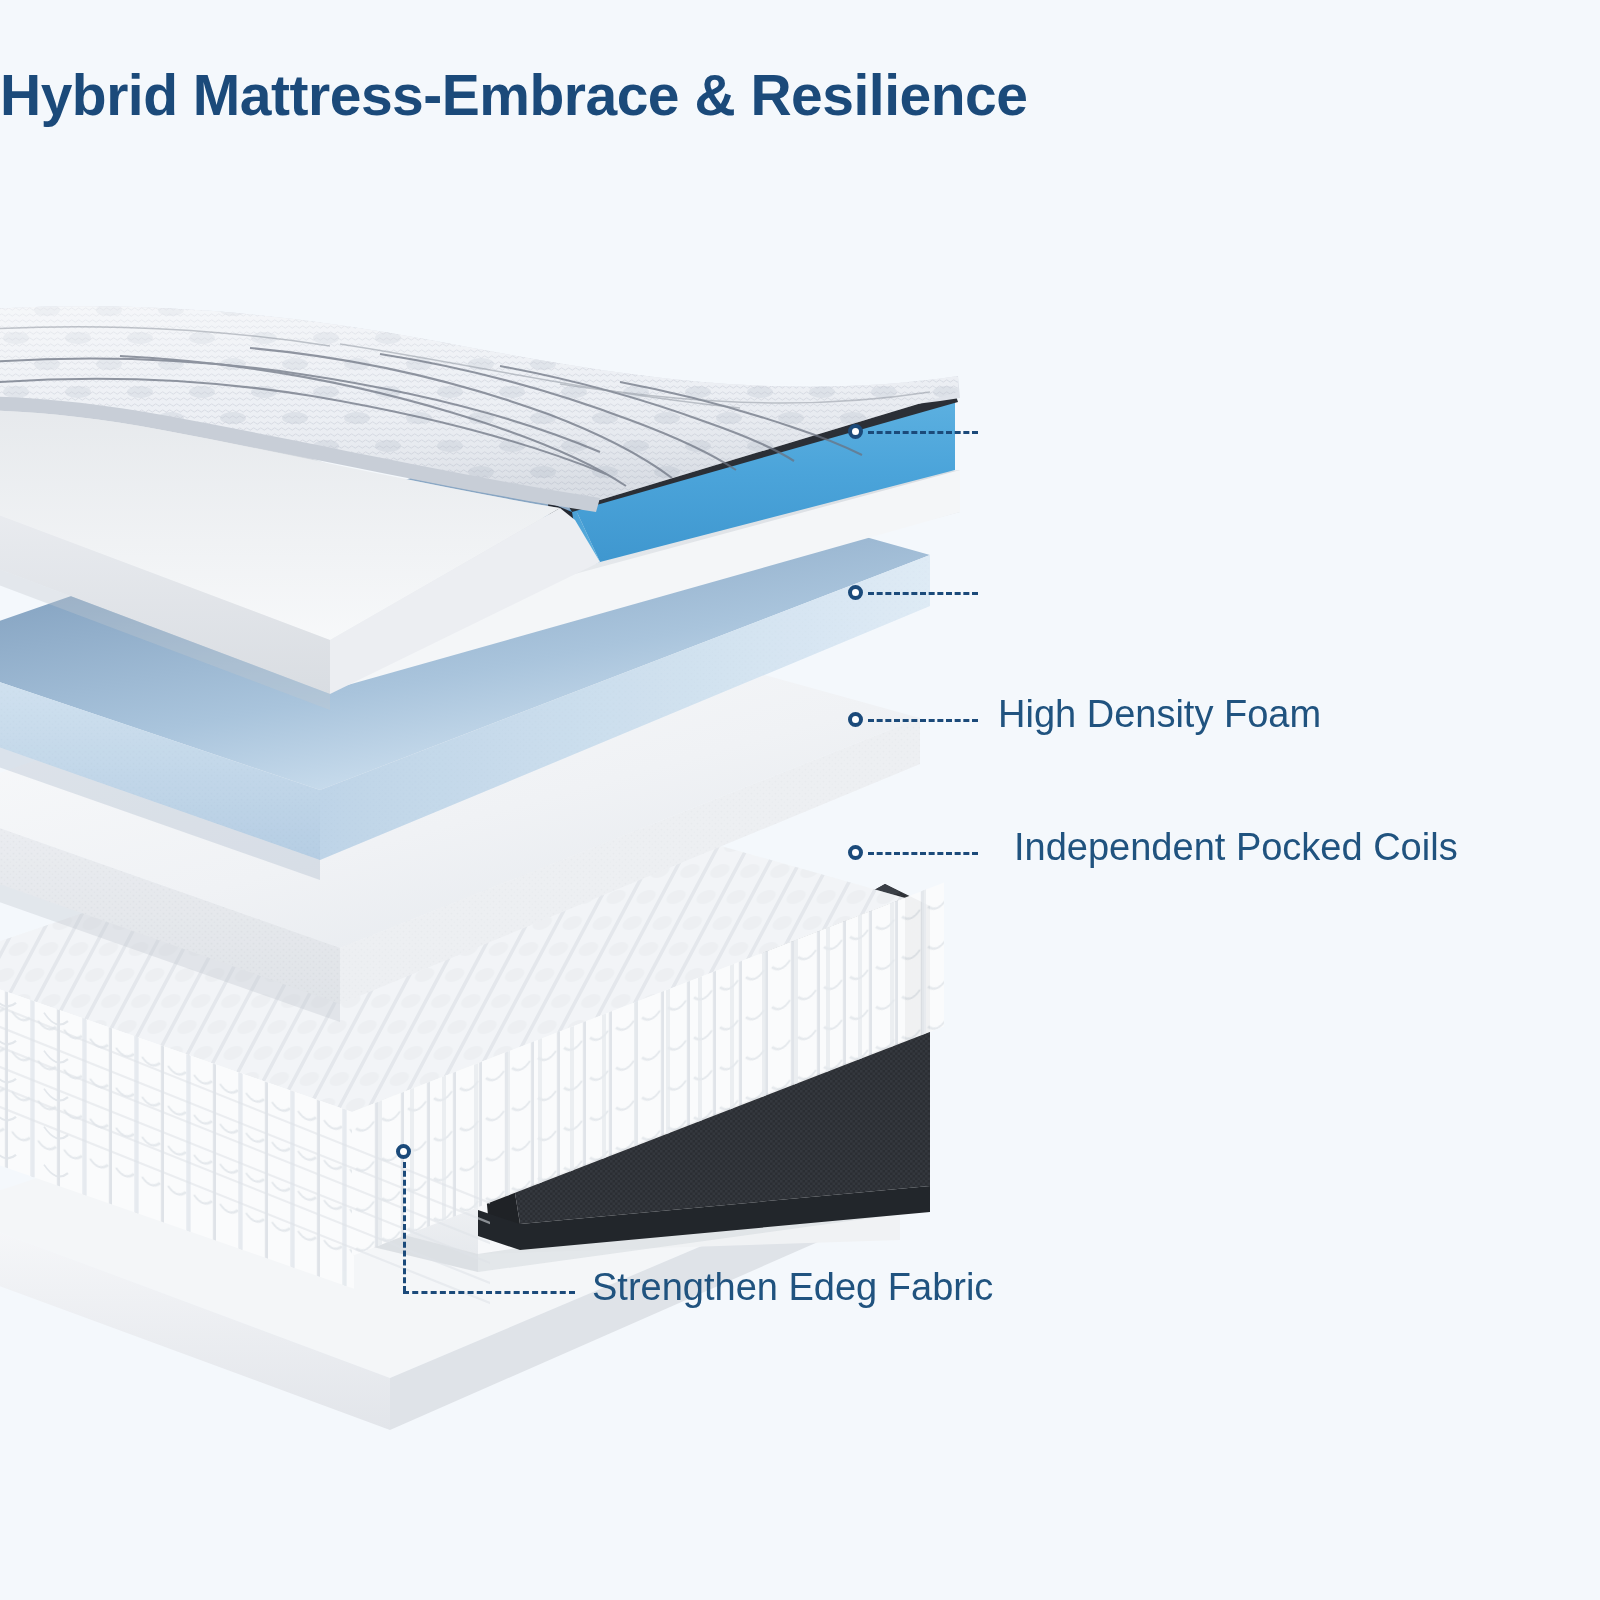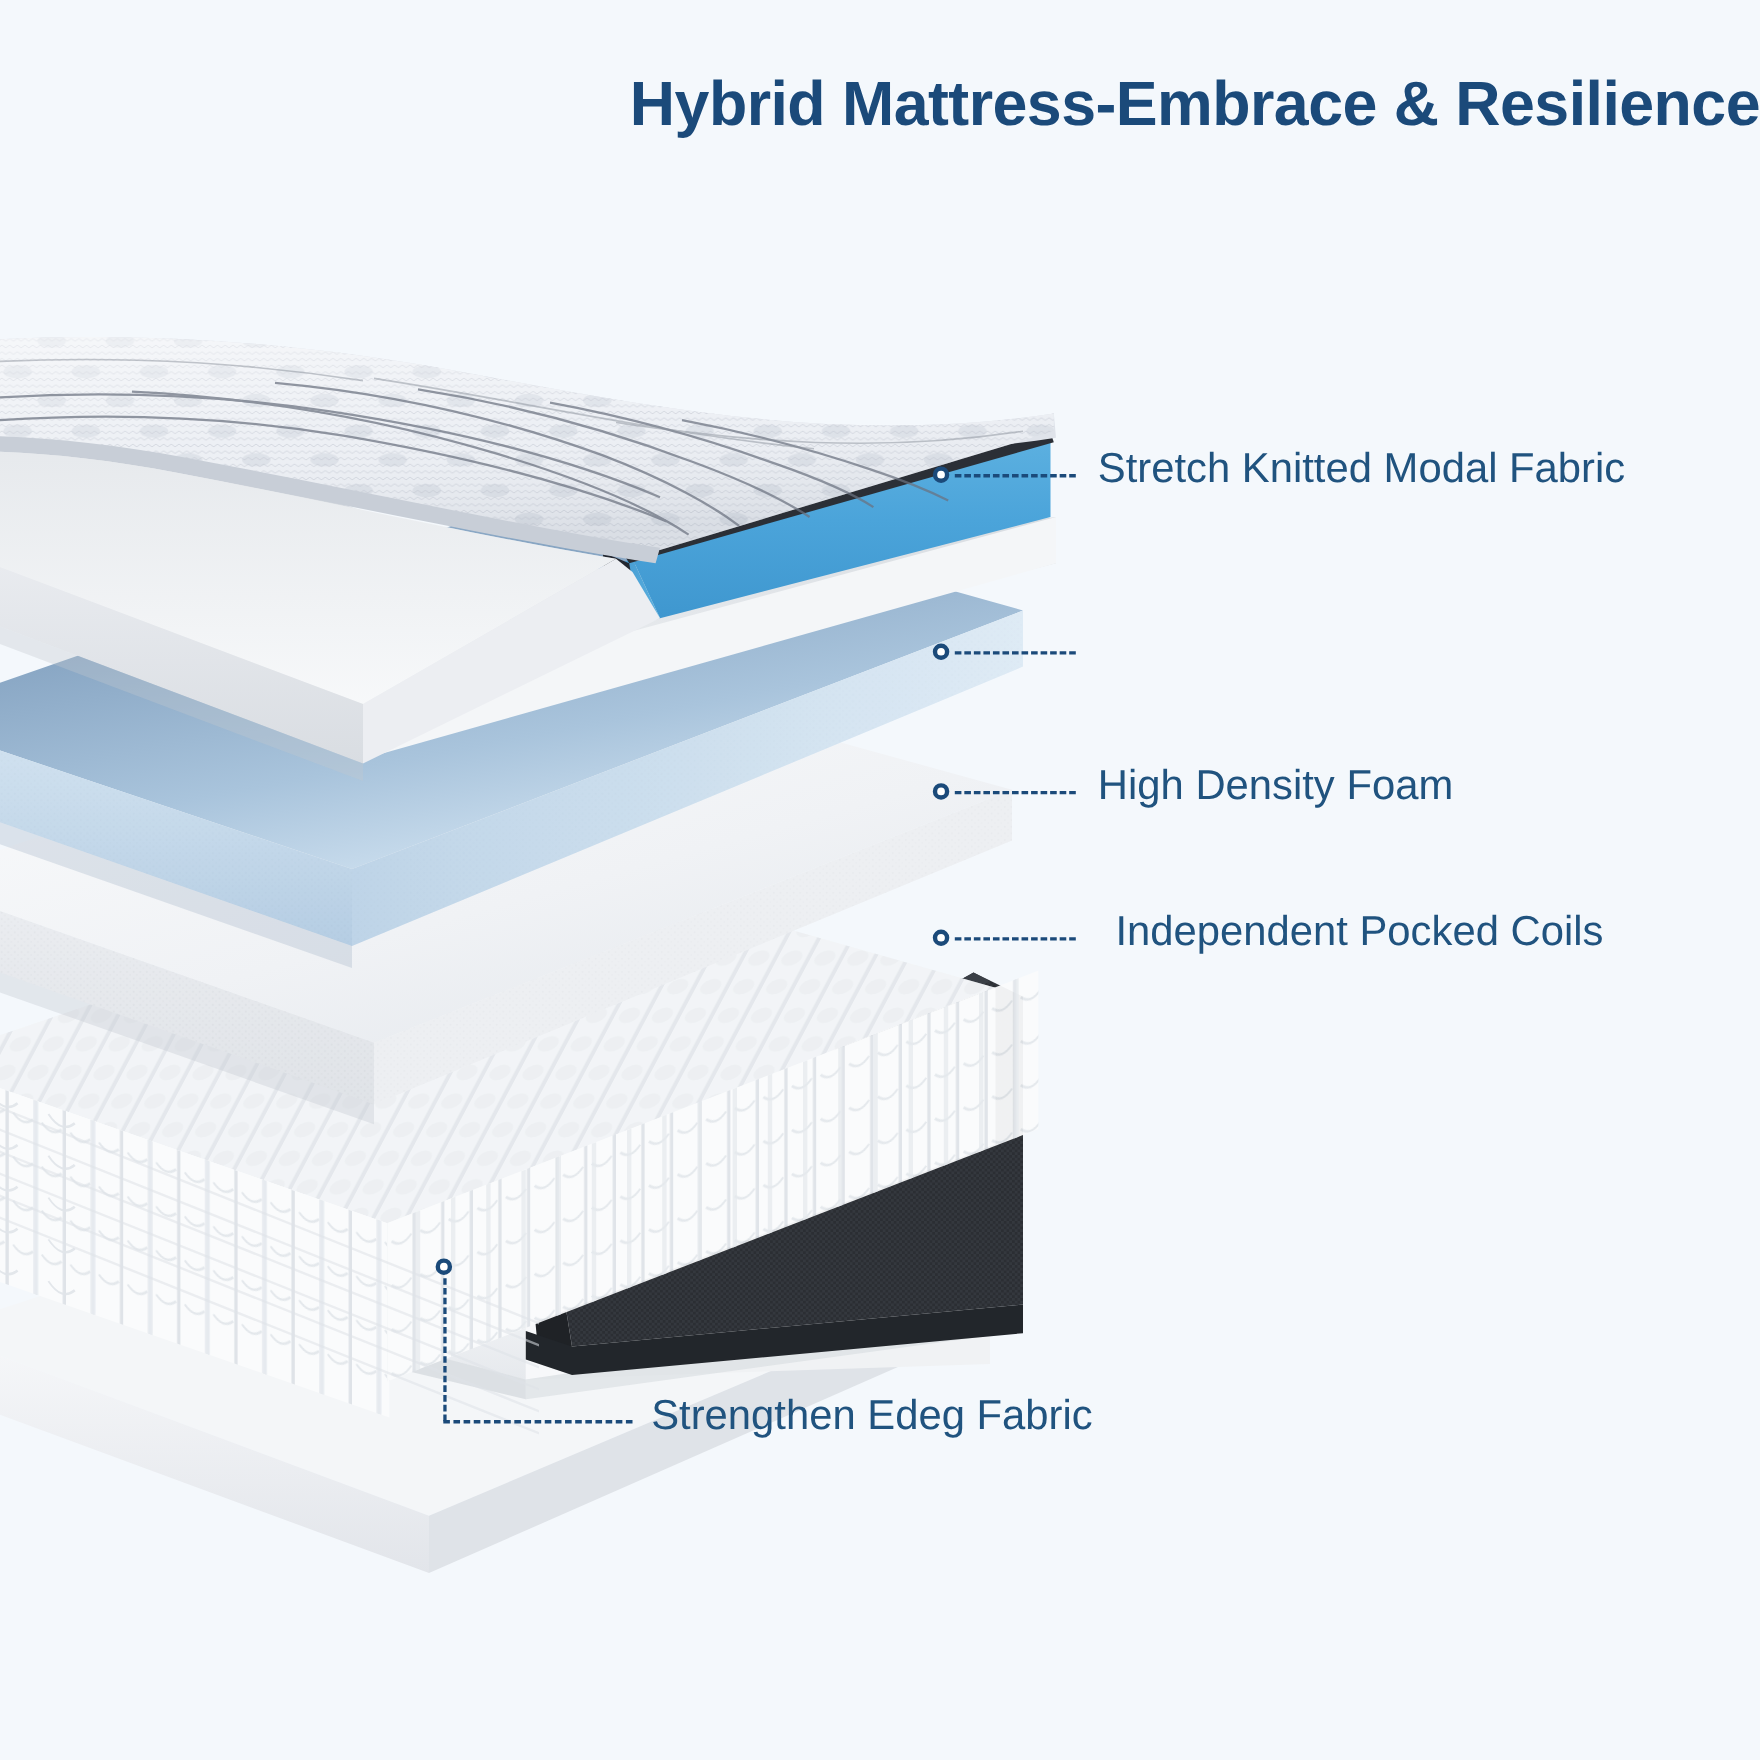--- a/index.html
+++ b/index.html
@@ -15,21 +15,21 @@
     overflow: hidden;
     font-family: "Liberation Sans", sans-serif;
   }
 
   
   #title {
     position: absolute;
     left: 0;
     top: 62px;
     width: 1600px;
-    text-align: right;
+    text-align: left;
     font-family: "Liberation Sans", sans-serif;
     font-size: 57px;
     font-weight: bold;
     letter-spacing: -0.5px;
     color: #1b4a7a;
     white-space: nowrap;
   }
 
   
   #art {
@@ -383,21 +383,20 @@
         <path d="M -110 474 L 330 640 L 330 694 L -110 528 Z" fill="url(#hdSide)"></path>
         <path d="M 330 640 L 560 508 L 575 520 L 600 562 L 330 694 Z" fill="#eceef2"></path>
 
         <path d="M -110 528 L 330 694 L 330 710 L -110 544 Z" fill="#c2c8ce" opacity="0.35"></path>
       </g>
     </svg>
   </div>
 
   <div class="marker" style="left:848px; top:424px;"></div>
   <div class="leader-h" style="left:868px; top:431px; width:110px;"></div>
-  <div class="callout" style="left:998px; top:407px;">Stretch Knitted Modal Fabric</div>
 
   <div class="marker" style="left:848px; top:585px;"></div>
   <div class="leader-h" style="left:868px; top:592px; width:110px;"></div>
 
   <div class="marker" style="left:848px; top:712px;"></div>
   <div class="leader-h" style="left:868px; top:719px; width:110px;"></div>
   <div class="callout" style="left:998px; top:695px;">High Density Foam</div>
 
   <div class="marker" style="left:848px; top:845px;"></div>
   <div class="leader-h" style="left:868px; top:852px; width:110px;"></div>

